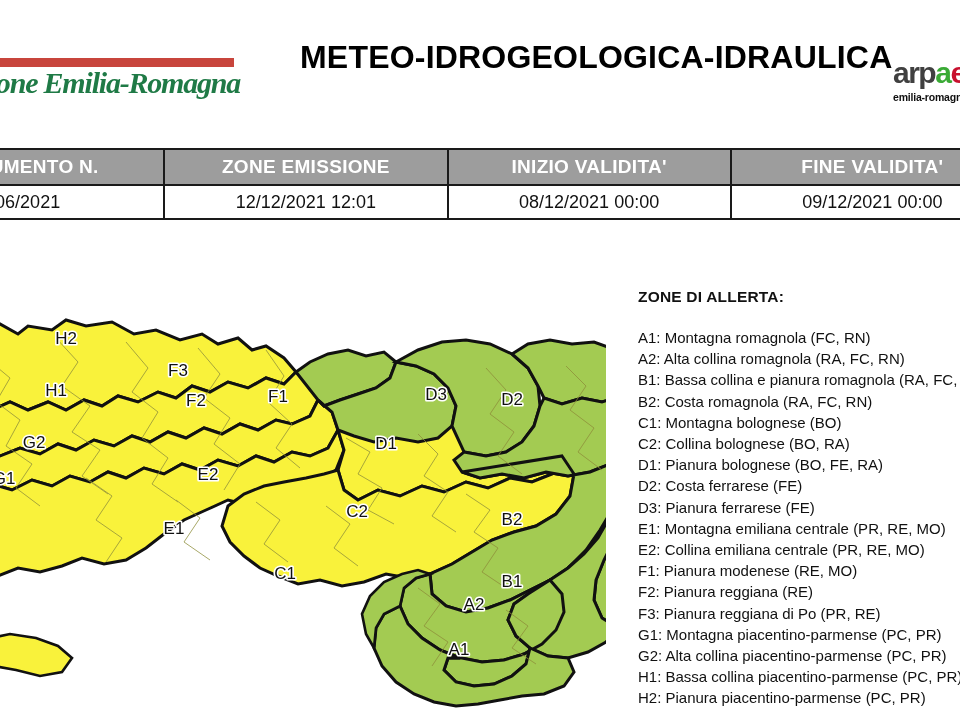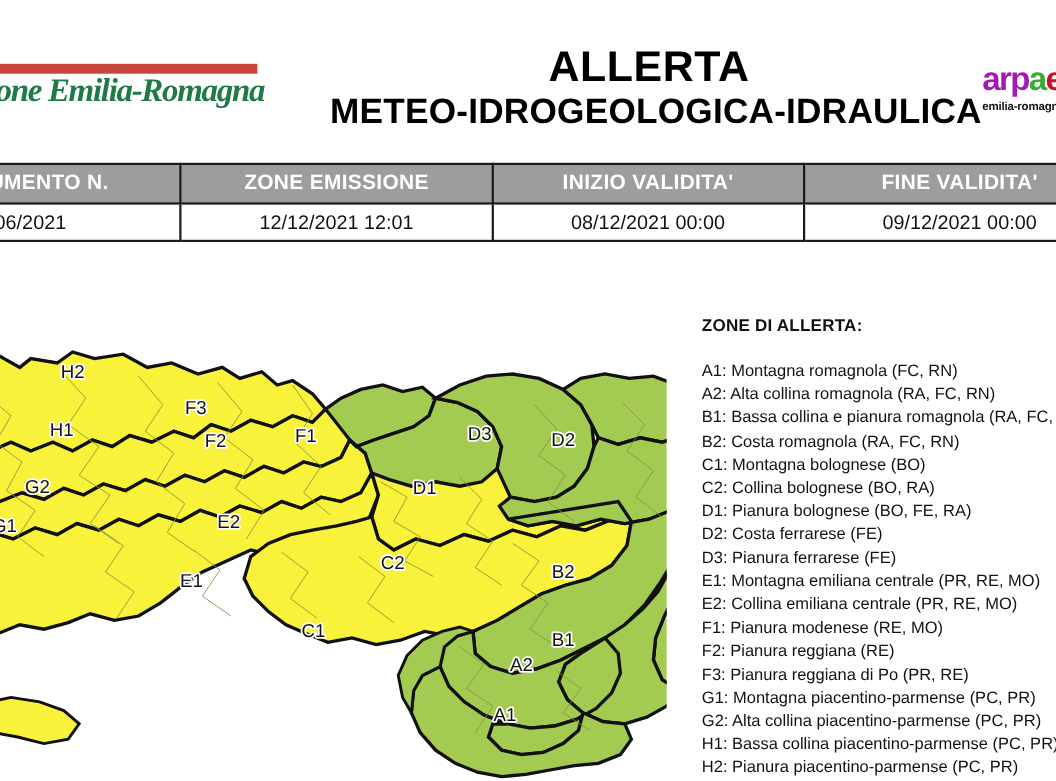--- a/index.html
+++ b/index.html
@@ -32,21 +32,21 @@
   .title-sub {
     font-size: 32px; font-weight: bold; letter-spacing: 0.2px;
     color: #000; line-height: 34px; white-space: nowrap;
   }
 
   .arpae-logo { position: absolute; left: 893px; top: 58px; width: 120px; height: 52px; }
   .arpae-word {
     font-size: 30px; font-weight: bold; letter-spacing: -1.5px;
     line-height: 30px; white-space: nowrap;
   }
-  .arpae-word .k { color: #a21caf; }
+  .arpae-word .k { color: #404040; }
   .arpae-word .g { color: #3aaa35; }
   .arpae-word .r { color: #c8102e; }
   .arpae-sub {
     font-size: 10.5px; font-weight: bold; color: #101010;
     letter-spacing: -0.2px; margin-top: 3px; white-space: nowrap;
   }
 
   
   #table-wrap { position: absolute; left: -120px; top: 148px; width: 1135px; }
   table.alert-table { border-collapse: collapse; width: 1135px; table-layout: fixed; }
@@ -104,21 +104,20 @@
 <div id="page">
 
   <div id="header">
 
     <div class="rer-logo">
       <div class="rer-bar"></div>
       <div class="rer-text">Regione Emilia-Romagna</div>
     </div>
 
     <div class="title-block">
-      <div class="title-main">ALLERTA</div>
       <div class="title-sub">METEO-IDROGEOLOGICA-IDRAULICA</div>
     </div>
 
     <div class="arpae-logo">
       <div class="arpae-word"><span class="k">arp</span><span class="g">a</span><span class="r">e</span></div>
       <div class="arpae-sub">emilia-romagna</div>
     </div>
   </div>
 
   <div id="table-wrap">

